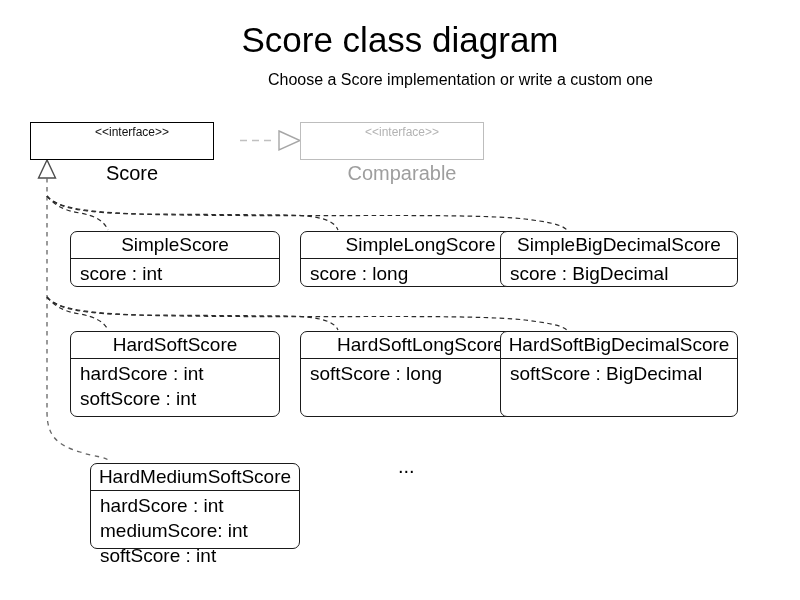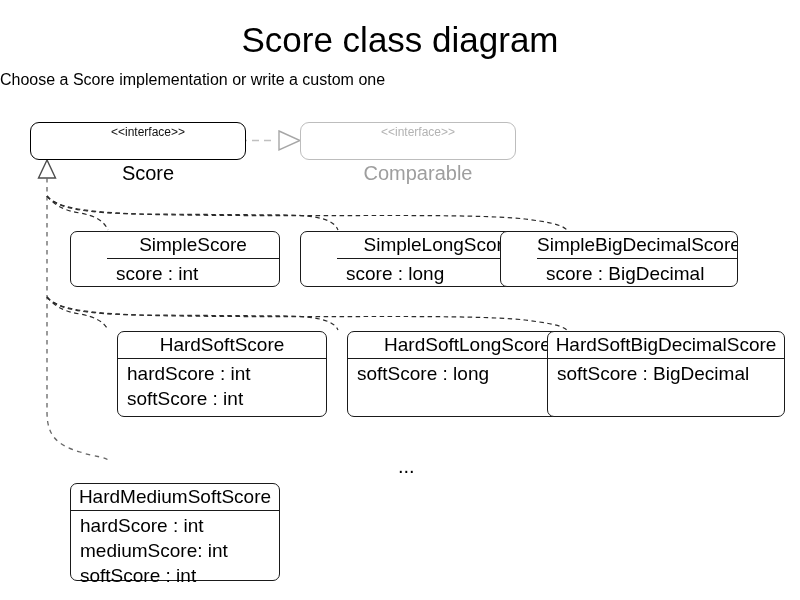--- a/index.html
+++ b/index.html
@@ -5,27 +5,27 @@
   html,body{margin:0;padding:0;background:#ffffff;}
   #canvas{
     position:relative;width:800px;height:600px;background:#ffffff;overflow:hidden;
     font-family:"Liberation Sans",sans-serif;color:#000;
   }
   .hdr-title{
     position:absolute;left:0;top:20px;width:800px;text-align:center;
     font-size:35px;line-height:40px;color:#000;
   }
   .hdr-subtitle{
-    position:absolute;left:0;top:70px;width:653px;text-align:left;
+    position:absolute;left:0;top:70px;width:653px;text-align:right;
     font-size:16px;line-height:20px;color:#000;
   }
   #wires{position:absolute;left:0;top:0;z-index:1;}
   .iface{
-    position:absolute;width:216px;height:38px;box-sizing:border-box;
-    border-radius:9px;background:#fff;text-align:center;z-index:2;padding-left:20px;
+    position:absolute;width:184px;height:38px;box-sizing:border-box;
+    border-radius:0;background:#fff;text-align:center;z-index:2;padding-left:20px;
   }
   .iface-score{left:30px;top:122px;border:1.6px solid #000;}
   .iface-comparable{left:300px;top:122px;border:1.4px solid #bdbdbd;}
   .stereotype{font-size:12px;line-height:13px;margin-top:3px;color:#111;}
   .iface-name{font-size:20px;line-height:20px;color:#000;margin-top:24px;}
   .iface-comparable .stereotype{color:#b3b3b3;}
   .iface-comparable .iface-name{color:#9e9e9e;text-align:center;}
   .cls{
     position:absolute;box-sizing:border-box;border:1.4px solid #1a1a1a;
     border-radius:7px;background:#fff;z-index:2;
@@ -33,23 +33,23 @@
   .cls-name{
     height:26px;line-height:26px;border-bottom:1.4px solid #1a1a1a;
     text-align:center;font-size:19px;white-space:nowrap;overflow:hidden;
   }
   .cls-attrs{padding:2px 4px 4px 9px;}
   .attr{font-size:19px;line-height:25px;white-space:nowrap;}
   .ellipsis{
     position:absolute;left:398px;top:455px;font-size:20px;color:#000;z-index:2;
   }
   
-  .r1{top:231px;height:56px;padding-left:36px;}
-  .r2{top:331px;height:86px;margin-left:47px;}
-  .r3{top:483px;height:98px;}
+  .r1{top:231px;height:56px;}
+  .r2{top:331px;height:86px;}
+  .r3{top:463px;height:86px;margin-left:20px;}
   .c1{left:70px;width:210px;}
   .c2{left:300px;width:241px;}
   .c3{left:500px;width:238px;}
 </style>
 </head>
 <body>
 
 <div id="canvas">
 
   <div class="hdr-title">Score class diagram</div>

